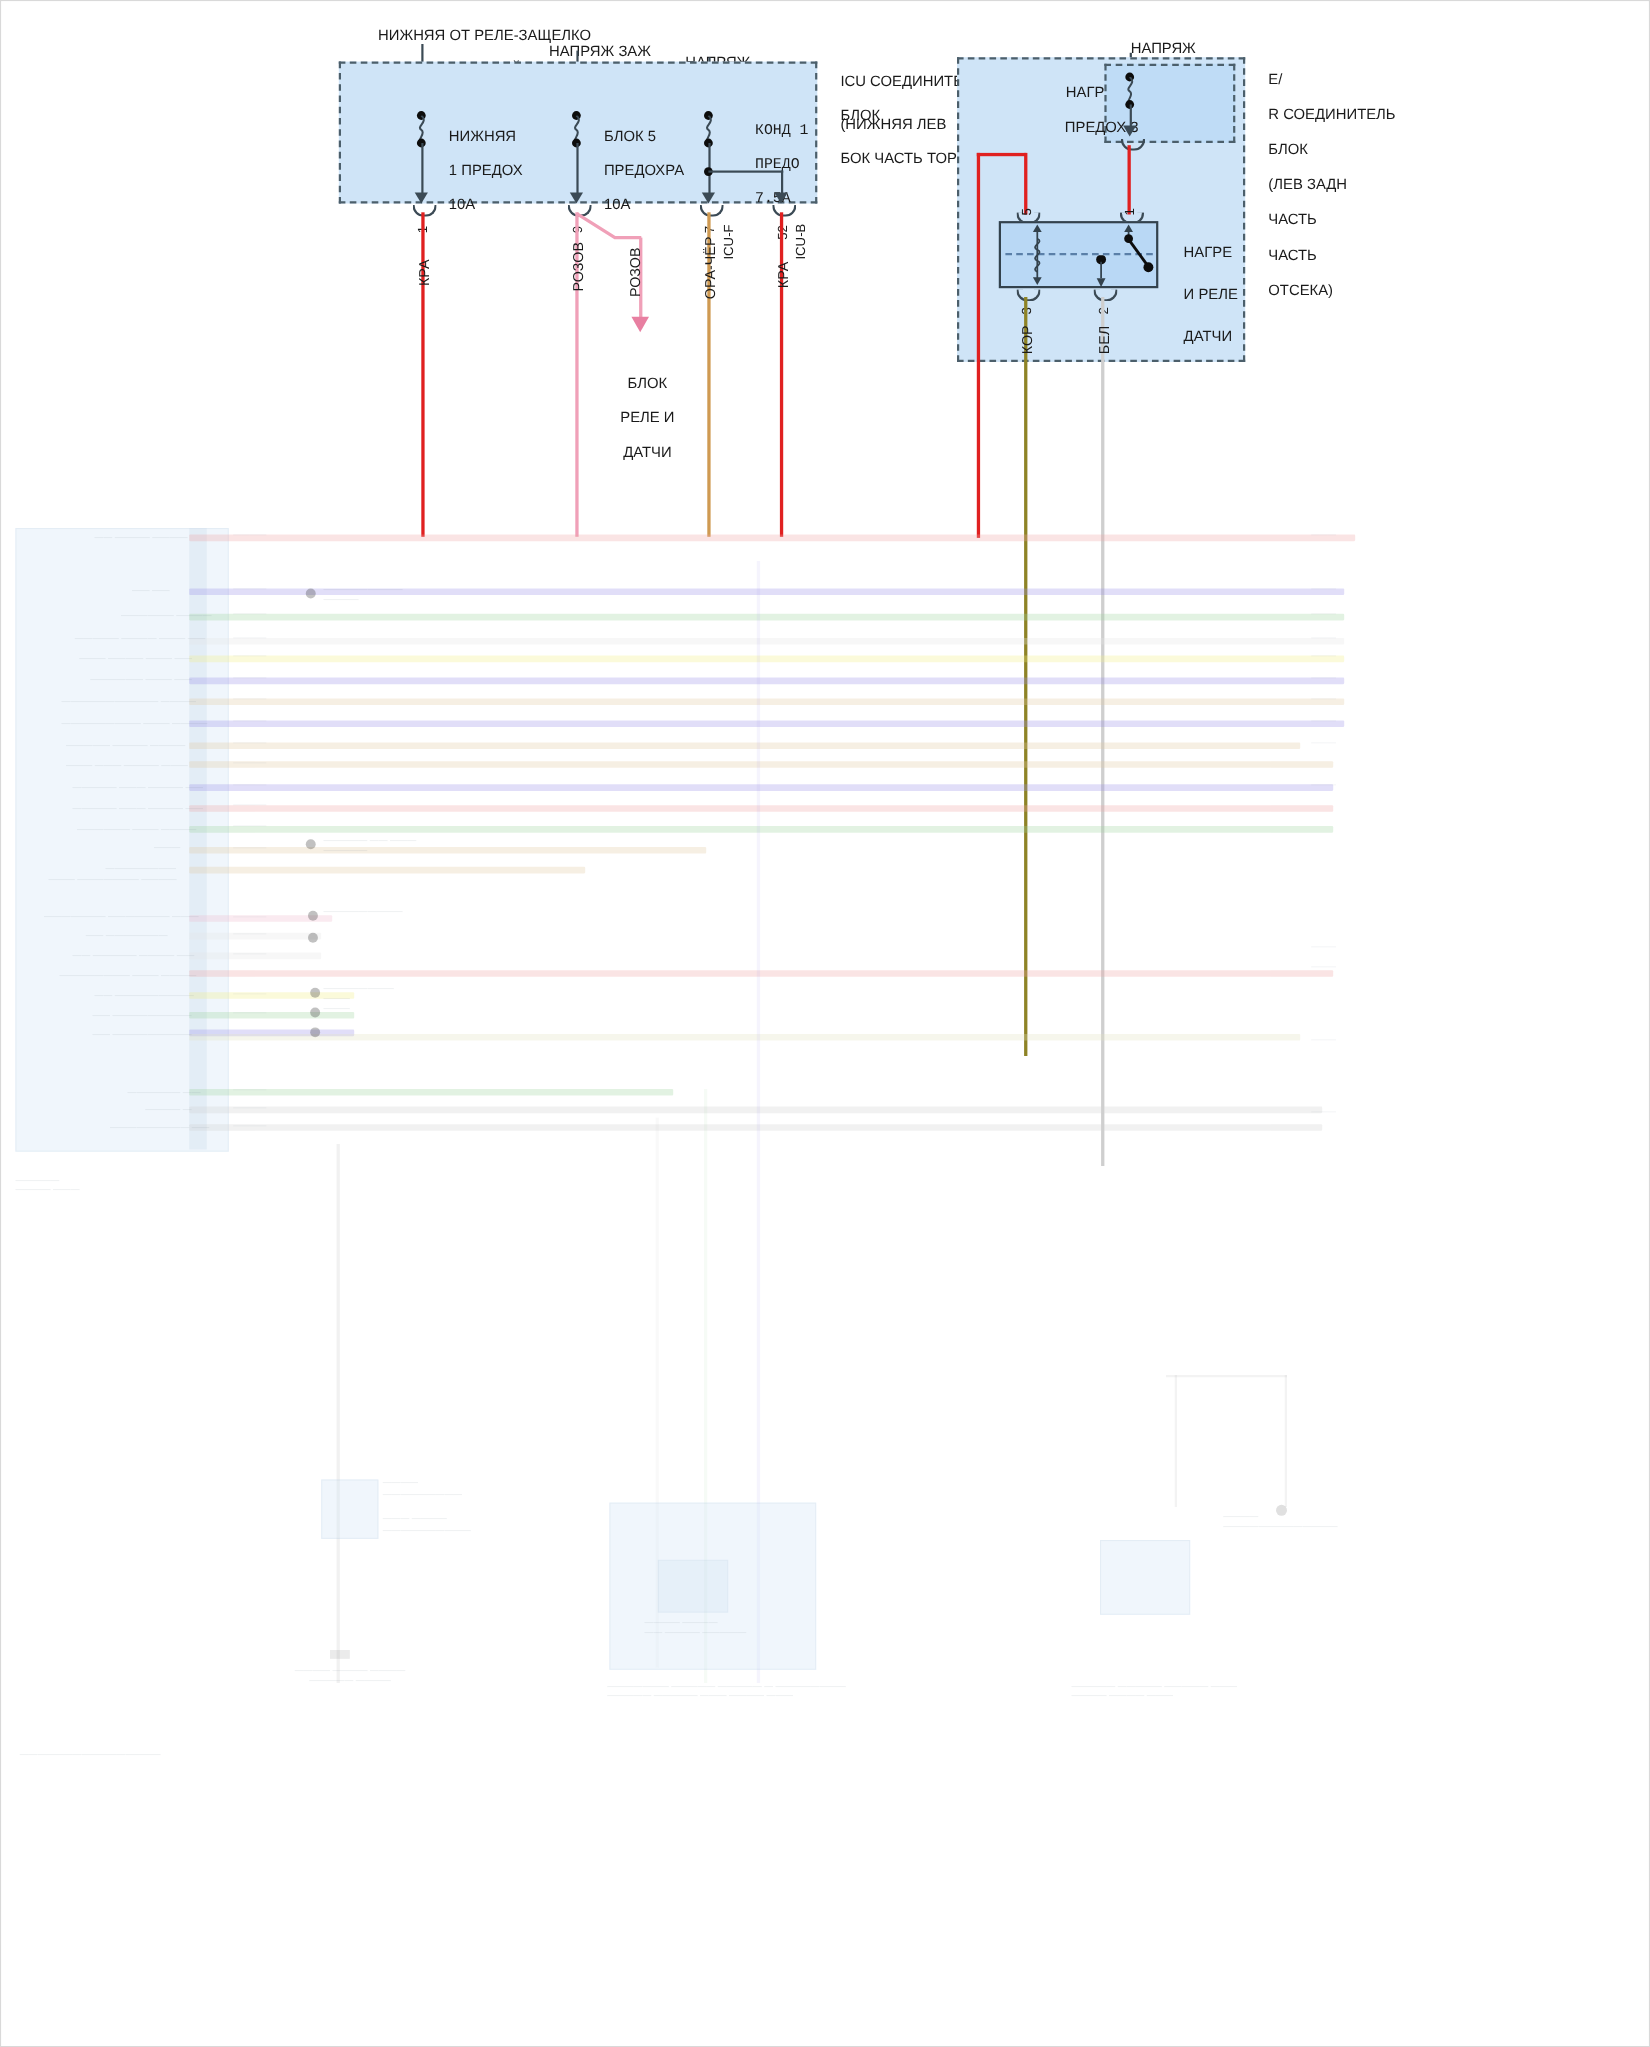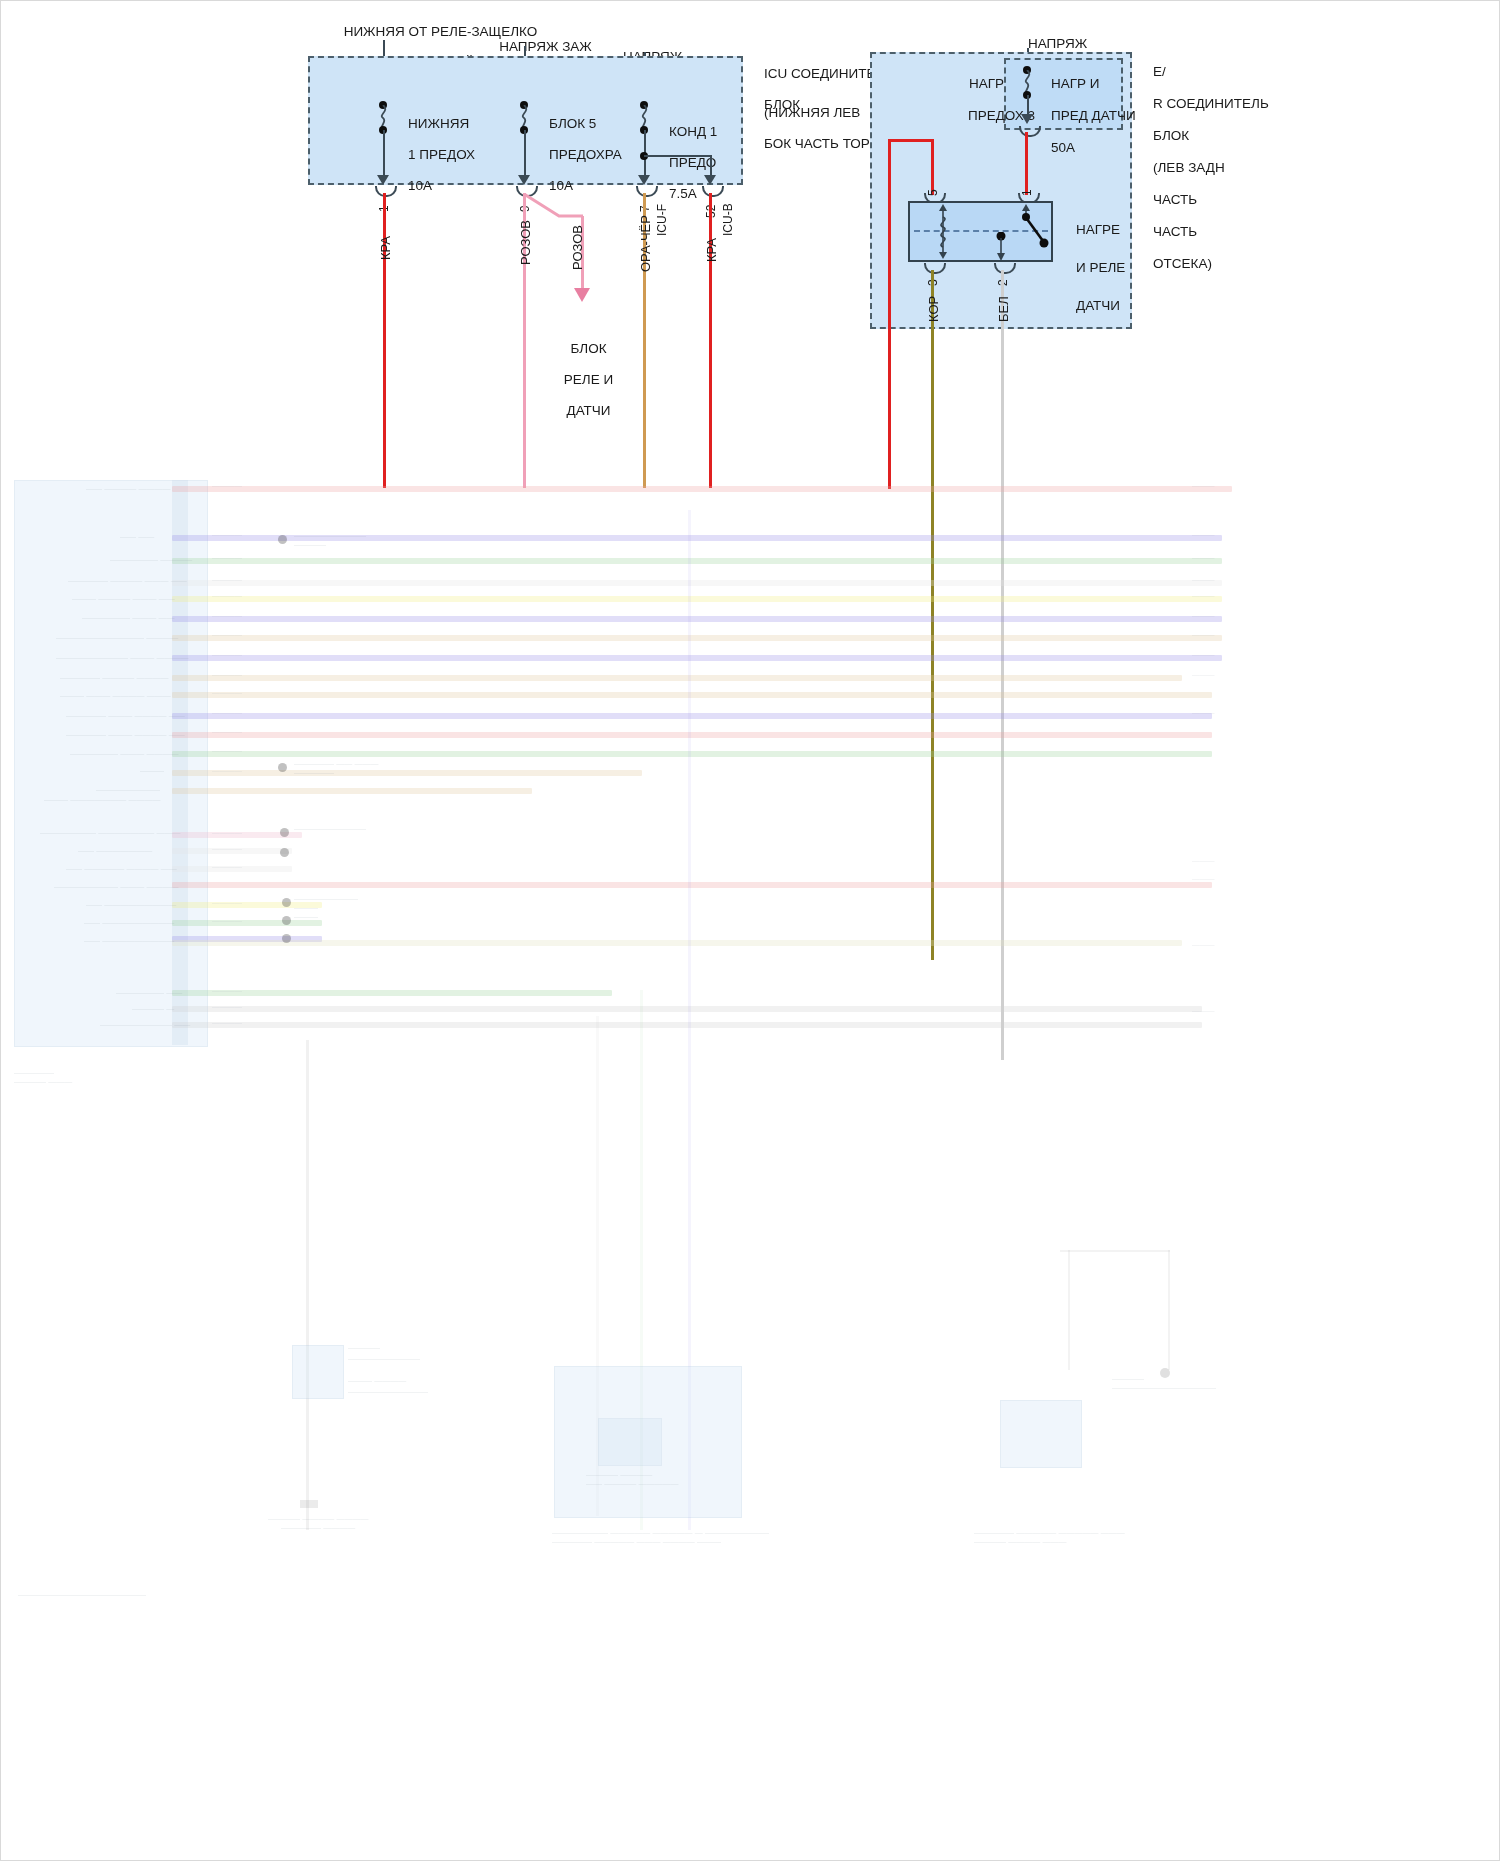--- a/index.html
+++ b/index.html
@@ -149,21 +149,21 @@
     <span>ДАТЧИ</span>
   </div>
 
   <div class="dot" style="left:640px;top:101px;"></div>
   <div class="fuse" style="left:639px;top:105px;">
     <svg width="12" height="26" viewBox="0 0 12 26">
         <path d="M5 0 C12 6, 0 10, 5 13 C10 17, 0 21, 5 26" stroke="#3b4a55" stroke-width="1.8" fill="none"></path>
       </svg>
   </div>
   <div class="dot" style="left:640px;top:126px;"></div>
-  <div class="txt" style="left:654px;top:108px;">
+  <div class="txt" style="left:654px;top:96px;font-family:Liberation Mono, monospace;">
     <span>КОНД 1</span><br>
     <span>ПРЕДО</span><br>
     <span>7.5A</span>
   </div>
   <div class="w wv darkv" style="left:644px;top:130px;height:50px;"></div>
 
   <div class="dot" style="left:640px;top:152px;"></div>
   <div class="w wh darkh" style="left:644px;top:155px;width:68px;"></div>
   <div class="w wv darkv" style="left:710px;top:155px;height:25px;"></div>
   <div class="arrow-d" style="left:638px;top:175px;"></div>
@@ -198,25 +198,20 @@
     <span>ПРЕДОХ 3</span>
   </div>
 
   <div class="dot" style="left:1023px;top:66px;"></div>
   <div class="fuse" style="left:1022px;top:70px;">
     <svg width="12" height="26" viewBox="0 0 12 26">
         <path d="M5 0 C12 6, 0 10, 5 13 C10 17, 0 21, 5 26" stroke="#3b4a55" stroke-width="1.8" fill="none"></path>
       </svg>
   </div>
   <div class="dot" style="left:1023px;top:91px;"></div>
-  <div class="txt" style="left:1036px;top:60px;line-height:16px;">
-    <span>НАГР И</span><br>
-    <span>ПРЕД ДАТЧИ</span><br>
-    <span>50A</span>
-  </div>
   <div class="w wv darkv" style="left:1027px;top:95px;height:25px;"></div>
   <div class="arrow-d" style="left:1021px;top:114px;"></div>
   <div class="cup" style="left:1019px;top:126px;"></div>
 
   <div class="txt" style="left:1138px;top:48px;line-height:16px;">
     <span>E/</span><br>
     <span>R СОЕДИНИТЕЛЬ</span><br>
     <span>БЛОК</span><br>
     <span>(ЛЕВ ЗАДН</span><br>
     <span>ЧАСТЬ</span><br>

